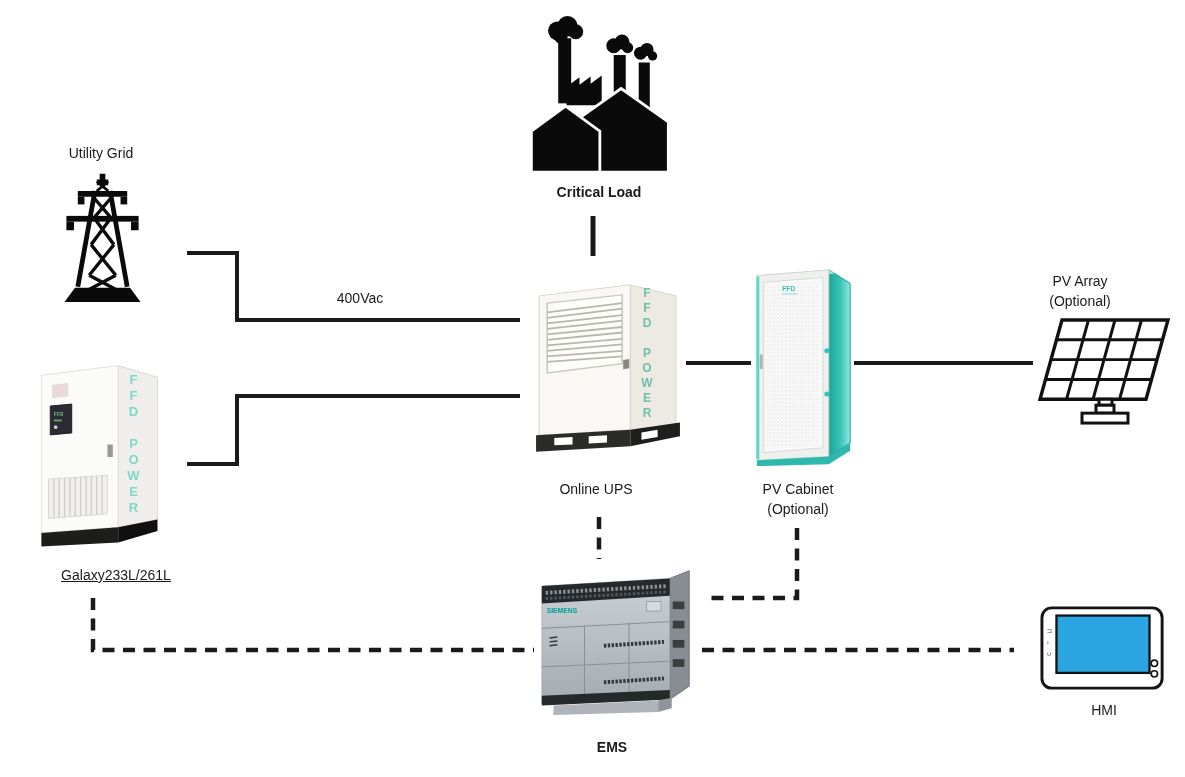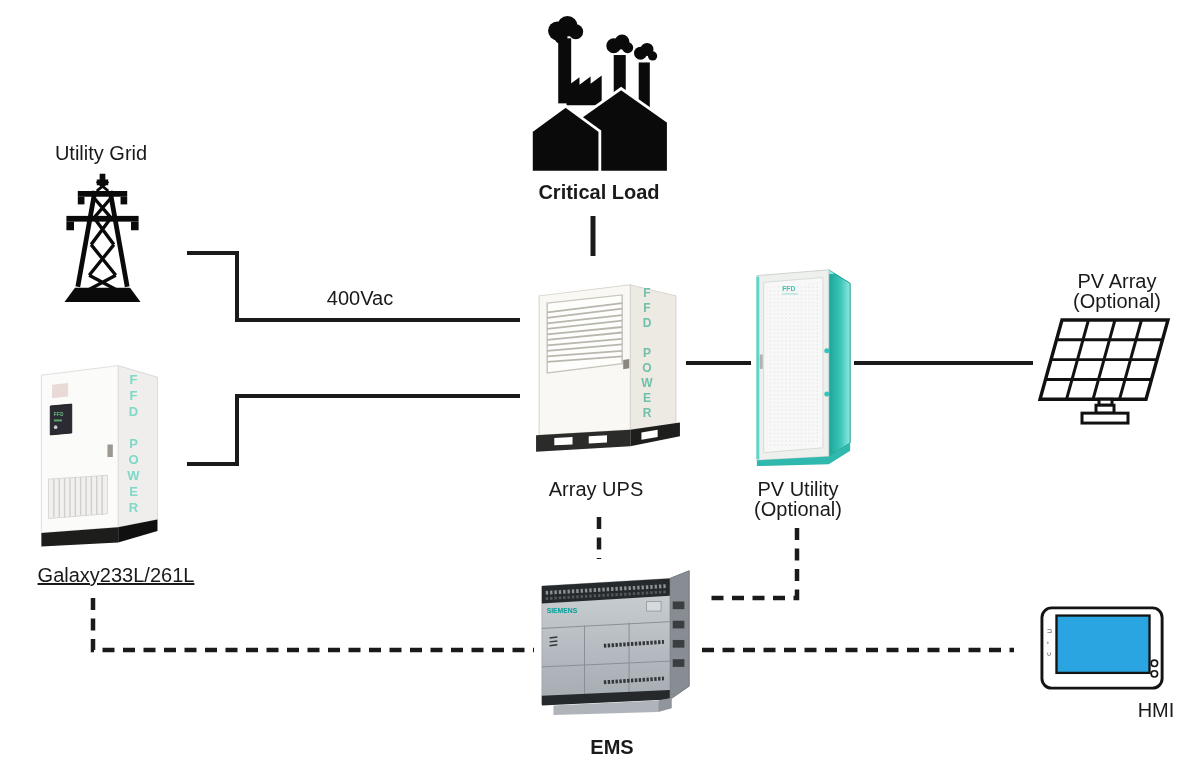--- a/index.html
+++ b/index.html
@@ -4,21 +4,21 @@
 <style>
   html,body { margin:0; padding:0; background:#ffffff; }
   .canvas {
     position:relative; width:1185px; height:777px; background:#ffffff;
     font-family:"Liberation Sans", sans-serif; color:#1a1a1a; overflow:hidden;
   }
   .layer { position:absolute; left:0; top:0; }
   .node { position:absolute; }
   .label {
     position:absolute; transform:translateX(-50%);
-    font-size:20px; line-height:20px; color:#1a1a1a;
+    font-size:14px; line-height:20px; color:#1a1a1a;
     white-space:nowrap; text-align:center;
   }
   .vtext {
     position:absolute;
     writing-mode:vertical-rl; text-orientation:upright;
     font-weight:bold; letter-spacing:1px; pointer-events:none;
   }
   .vtext.ups    { font-size:12px; color:#6fbfa9; }
   .vtext.galaxy { font-size:13px; color:#7fd8c8; }
 </style>
@@ -152,21 +152,21 @@
         <polygon points="4,178 97,172 97,190 4,196" fill="#2b2b29"></polygon>
         <polygon points="97,172 146,164 146,179 97,190" fill="#1e1e1d"></polygon>
         <polygon points="22,181 40,180 40,188 22,189" fill="#ffffff"></polygon>
         <polygon points="56,179 74,178 74,186 56,187" fill="#ffffff"></polygon>
         <polygon points="108,175 124,172 124,180 108,183" fill="#ffffff"></polygon>
       </g>
     </svg>
     <div class="vtext ups" style="left:108px; top:14px; height:152px;">FFD POWER</div>
   </div>
 
-  <div class="label" style="left:596px; top:479px;">Array UPS</div>
+  <div class="label" style="left:596px; top:479px;">Online UPS</div>
 
   <div class="node" style="left:753px; top:266px;">
     <svg width="102" height="202" viewBox="0 0 105 210" preserveAspectRatio="none">
       <defs>
         <linearGradient id="tealGrad" x1="0" y1="0" x2="1" y2="0">
           <stop offset="0" stop-color="#18a69a"></stop>
           <stop offset="0.55" stop-color="#3cc4b8"></stop>
           <stop offset="1" stop-color="#8fe9e1"></stop>
         </linearGradient>
         <pattern id="doorDots" width="4" height="4" patternUnits="userSpaceOnUse">
@@ -184,25 +184,25 @@
         <rect x="30" y="28" width="16" height="2" fill="#bfe8e3"></rect>
       </g>
       <rect x="7" y="92" width="3" height="15" fill="#b0b3b0"></rect>
       <circle cx="76" cy="88" r="2.6" fill="#35c4ba"></circle>
       <circle cx="76" cy="133" r="2.6" fill="#35c4ba"></circle>
       <polygon points="4,202 78,198 100,184 100,192 78,206 4,208" fill="#2fb8ad"></polygon>
     </svg>
   </div>
 
   <div class="label" style="left:798px; top:479px;">
-    <div>PV Utility</div>
+    <div>PV Cabinet</div>
     <div>(Optional)</div>
   </div>
 
-  <div class="label" style="left:1117px; top:271px;">
+  <div class="label" style="left:1080px; top:271px;">
     <div>PV Array</div>
     <div>(Optional)</div>
   </div>
 
   <div class="node" style="left:1036px; top:316px;">
     <svg width="140" height="114" viewBox="0 0 140 115" preserveAspectRatio="none">
       <g fill="#ffffff" stroke="#111111" stroke-width="3.4">
         <polygon points="26,4 132,4 110,84 4,84"></polygon>
       </g>
       <g fill="none" stroke="#111111" stroke-width="3">
@@ -270,15 +270,15 @@
       <g font-size="6.5" fill="#333333" font-family="Liberation Sans, sans-serif">
         <text x="7" y="28">⊐</text>
         <text x="7" y="40">›</text>
         <text x="7" y="52">∪</text>
       </g>
       <circle cx="118" cy="60" r="3.3" fill="#ffffff" stroke="#141414" stroke-width="1.7"></circle>
       <circle cx="118" cy="71" r="3.3" fill="#ffffff" stroke="#141414" stroke-width="1.7"></circle>
     </svg>
   </div>
 
-  <div class="label" style="left:1156px; top:700px;">HMI</div>
+  <div class="label" style="left:1104px; top:700px;">HMI</div>
 
 </div>
 
 </body></html>

